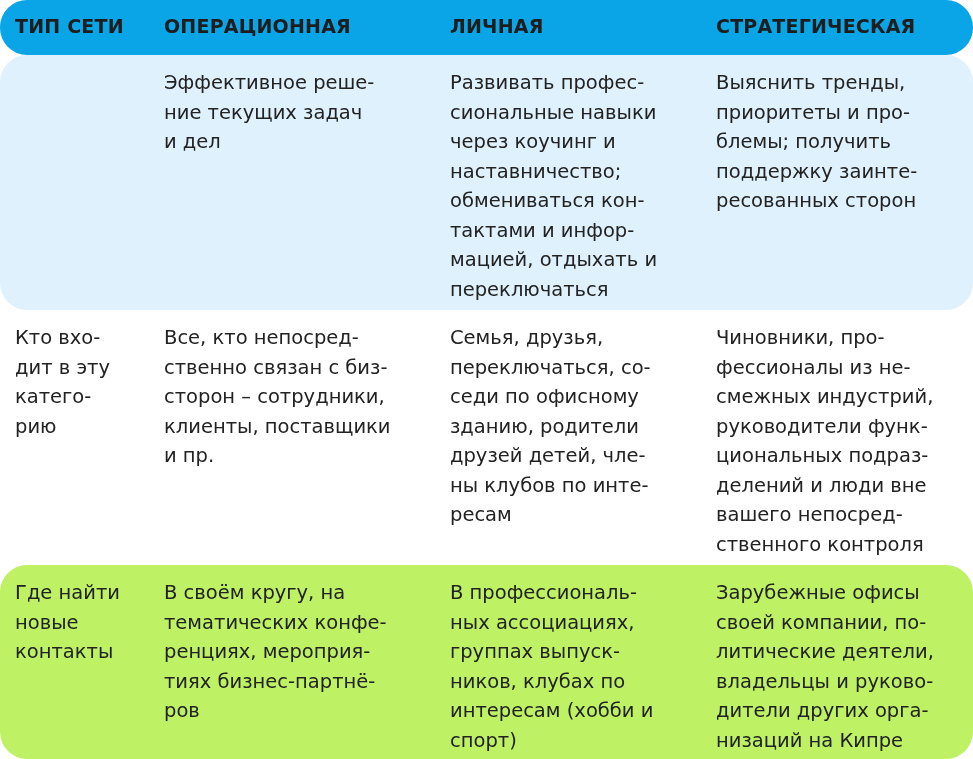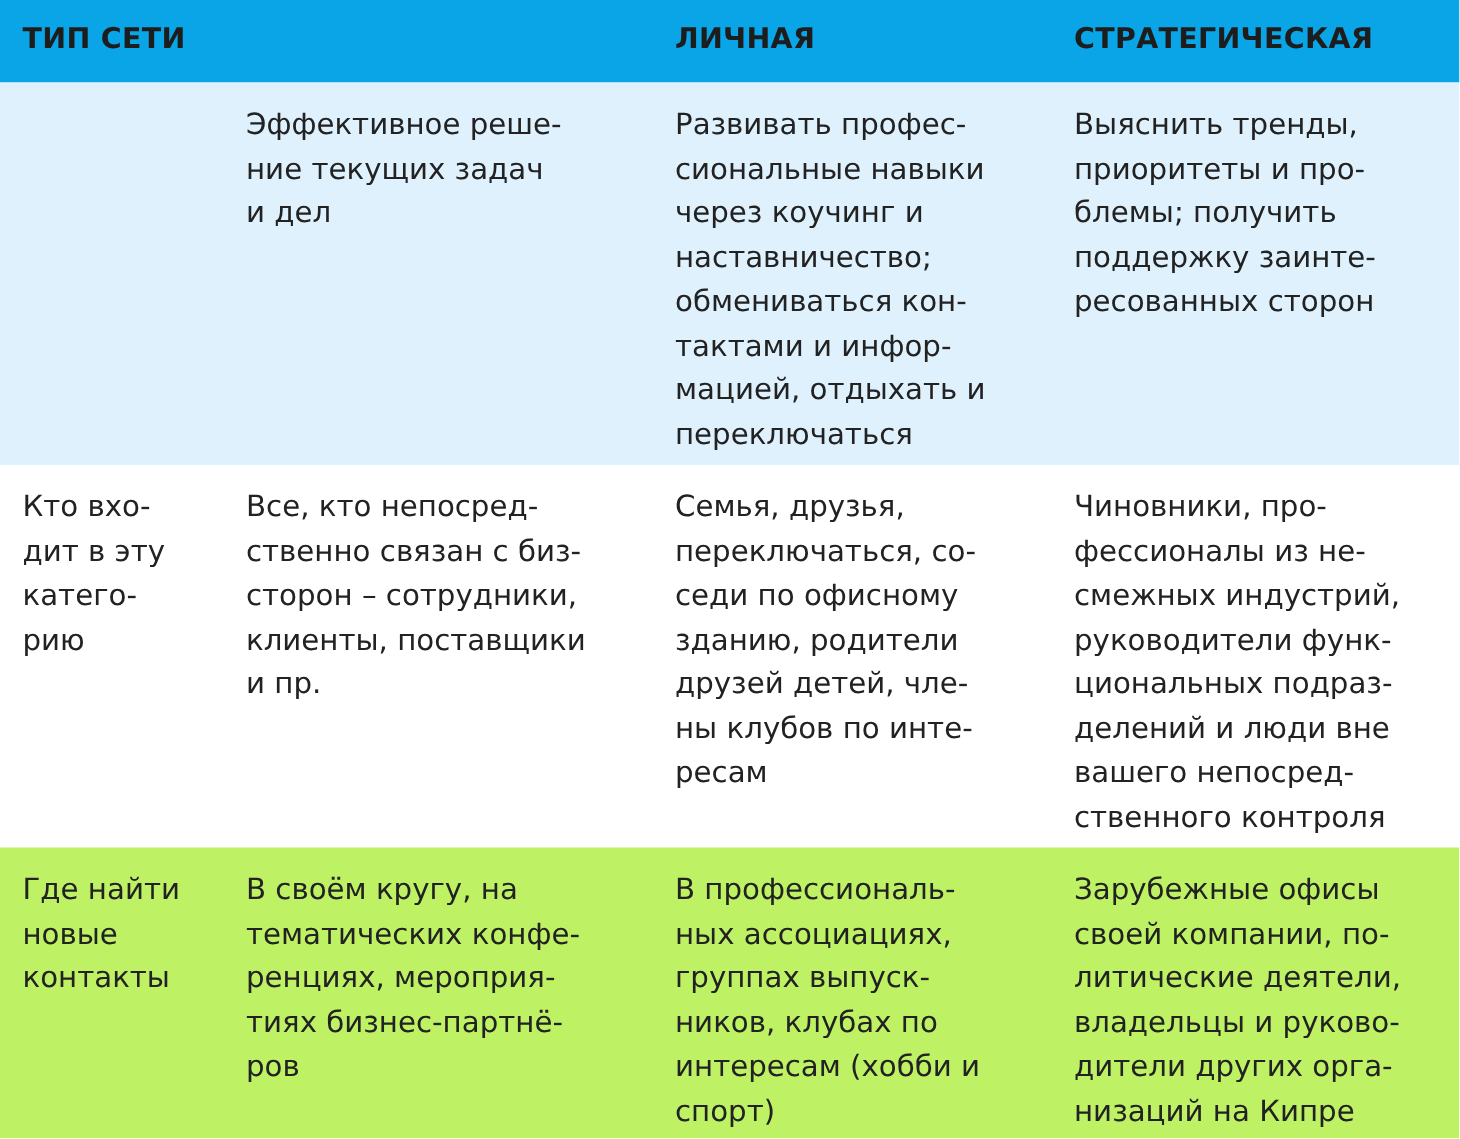--- a/index.html
+++ b/index.html
@@ -1,37 +1,38 @@
 <!DOCTYPE html>
 <html><head>
 <meta charset="utf-8">
 <style>
   html, body { margin:0; padding:0; }
   body { width:973px; height:759px; overflow:hidden; background:#ffffff;
          font-family:"DejaVu Sans", "Liberation Sans", sans-serif; color:#222222; }
   .table { position:relative; width:973px; height:759px; }
-  .row { position:absolute; left:0; width:973px; }
+  .row { position:absolute; left:0; width:973px;border-radius:27px; }
   .header { top:0; height:55px; background:#0aa5e6; }
   .r1 { top:55px; height:255px; background:#dff1fc; }
   .r2 { top:310px; height:255px; background:#ffffff;padding-left:44px; }
   .r3 { top:565px; height:194px; background:#bef264; }
   .cell { position:absolute; top:0; white-space:pre-line; }
   .header .cell { top:15px; font-weight:bold; font-size:19px; letter-spacing:0.2px; color:#1d1d1d; }
   .body-cell { top:13px; font-size:19.5px; line-height:29.5px; color:#222222; }
   .c0 { left:15px; width:135px; }
   .c1 { left:164px; width:270px; }
   .c2 { left:450px; width:250px; }
   .c3 { left:716px; width:257px; }
 </style>
 </head>
 <body>
 
 <div class="table">
   <div class="row header">
     <div class="cell c0">ТИП СЕТИ</div>
+    <div class="cell c1">ОПЕРАЦИОННАЯ</div>
     <div class="cell c2">ЛИЧНАЯ</div>
     <div class="cell c3">СТРАТЕГИЧЕСКАЯ</div>
   </div>
 
   <div class="row r1">
     <div class="cell body-cell c1">Эффективное реше-
 ние текущих задач
 и дел</div>
     <div class="cell body-cell c2">Развивать профес-
 сиональные навыки

